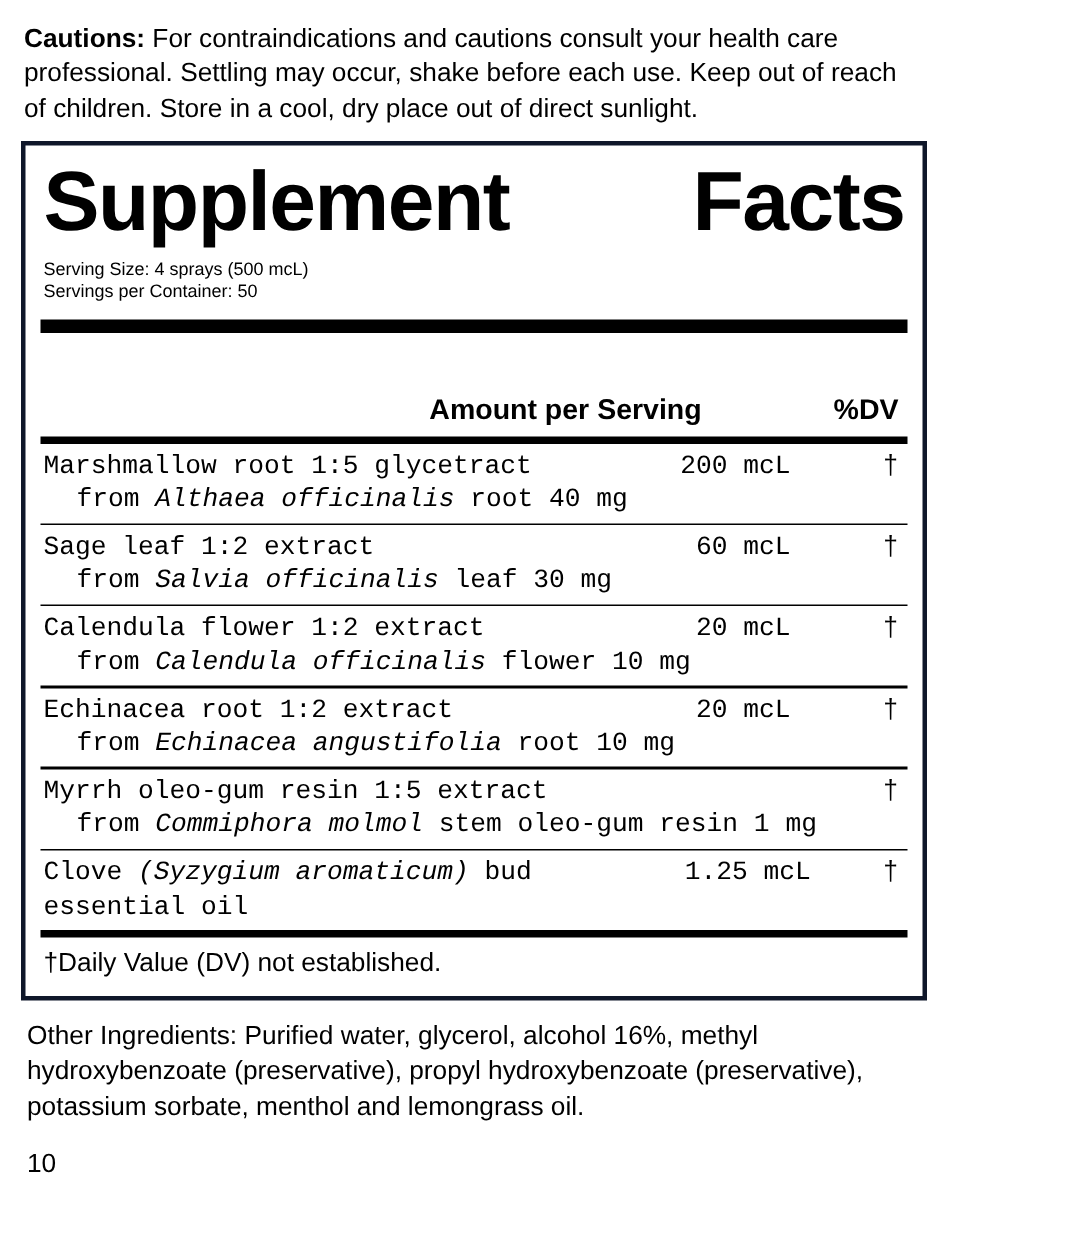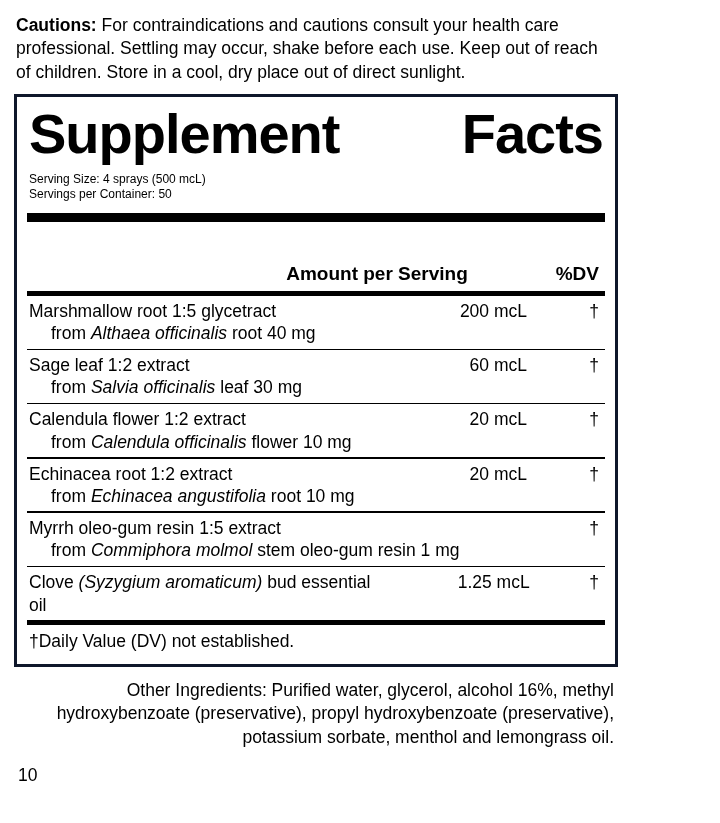--- a/index.html
+++ b/index.html
@@ -81,20 +81,21 @@
   }
   .hdr-dv {
     width: 72px;
     text-align: right;
     padding-right: 4px;
   }
   .ing {
     padding: 4px 2px 4px 2px;
     font-size: 17.5px;
     line-height: 1.28;
+    font-family: Liberation Mono, monospace;
   }
   .ing-main {
     display: flex;
     align-items: baseline;
   }
   .ing-name {
     flex: 1 1 auto;
     padding-right: 6px;
   }
   .ing-amt {
@@ -113,21 +114,20 @@
   .ital { font-style: italic; }
   .footnote {
     font-size: 17.5px;
     padding: 6px 2px 2px 2px;
   }
   
   .other {
     font-size: 17.5px;
     line-height: 1.33;
     margin: 12px 6px 0 6px;
-    text-align: right;
   }
   .pagenum {
     font-size: 17.5px;
     margin: 16px 6px 0 6px;
   }
 </style>
 </head>
 <body>
 
 <div class="page">

